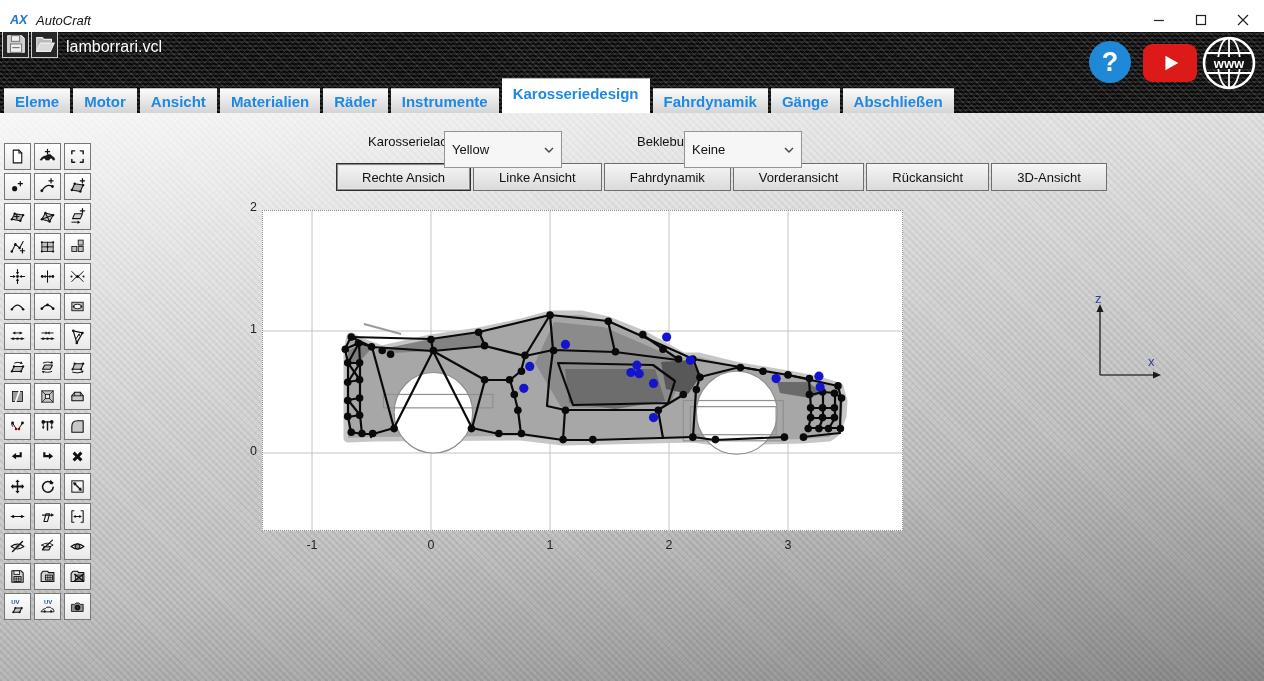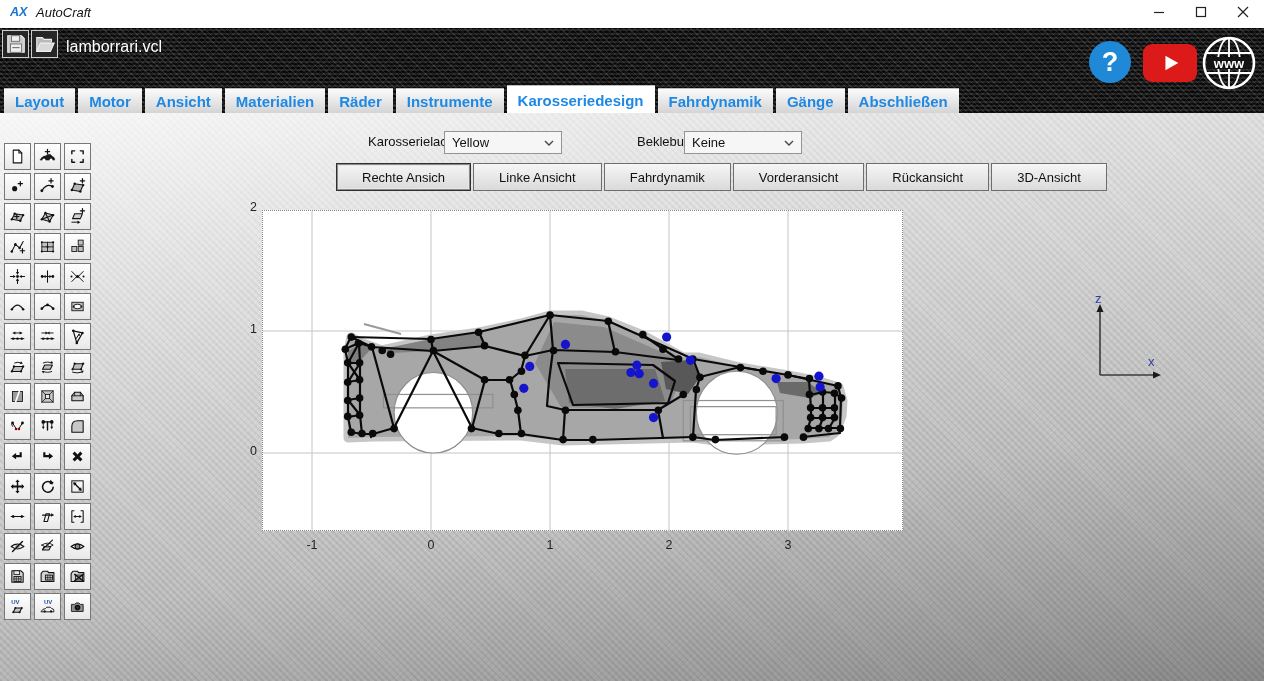--- a/index.html
+++ b/index.html
@@ -1,20 +1,20 @@
 <!DOCTYPE html>
 <html><head>
 <meta charset="utf-8">
 <style>
   html,body{margin:0;padding:0;width:1264px;height:681px;overflow:hidden;
     font-family:"Liberation Sans",sans-serif;background:#fff;}
   *{box-sizing:border-box;}
 
   
-  .titlebar{position:absolute;top:0;left:0;width:1264px;height:24px;background:#fff;
+  .titlebar{position:absolute;top:8px;left:0;width:1264px;height:24px;background:#fff;
     display:flex;align-items:center;z-index:30;}
   .app-logo{margin-left:10px;width:18px;height:16px;display:flex;align-items:center;}
   .app-title{margin-left:8px;font-size:13px;color:#111;font-style:italic;}
   .win-controls{margin-left:auto;display:flex;height:28px;}
   .win-btn{width:42px;height:28px;display:flex;align-items:center;justify-content:center;cursor:default;}
 
   
   .dark-strip{position:absolute;top:28px;left:0;width:1264px;height:85px;
     background-color:#101010;
     background-image:
@@ -31,37 +31,37 @@
     align-items:center;justify-content:center;}
   .yt-btn{position:absolute;left:1143px;top:16px;width:54px;height:38px;border-radius:9px;
     background:#dc1a1a;display:flex;align-items:center;justify-content:center;}
   .globe-btn{position:absolute;left:1201px;top:7px;width:56px;height:56px;}
 
   
   .tabbar{position:absolute;bottom:0;left:4px;display:flex;gap:3px;align-items:flex-end;}
   .tab{background:linear-gradient(#fbfbfb,#d4d4d4);color:#1e88e5;font-weight:bold;
     font-size:15px;padding:0 11px;height:25px;line-height:25px;white-space:nowrap;
     border-top:1px solid #bbb;cursor:default;}
-  .tab.active{background:#fff;height:28px;line-height:29px;}
+  .tab.active{background:#fff;height:35px;line-height:29px;}
 
   
   .content{position:absolute;top:113px;left:0;width:1264px;height:568px;
     background-color:#cfcfcf;
     background-image:
       linear-gradient(170deg, rgba(255,255,255,.85), rgba(255,255,255,.30) 30%, rgba(0,0,0,.08) 65%, rgba(0,0,0,.34)),
       repeating-linear-gradient(45deg, rgba(0,0,0,.07) 0 2px, transparent 2px 5px),
       repeating-linear-gradient(-45deg, rgba(255,255,255,.12) 0 2px, transparent 2px 5px);}
 
   .sidebar{position:absolute;left:4px;top:30px;display:grid;
     grid-template-columns:repeat(3,27px);grid-auto-rows:27px;gap:3px;}
   .tool{width:27px;height:27px;background:linear-gradient(#ffffff,#e8e8e8);
     border:1px solid #777;display:flex;align-items:center;justify-content:center;padding:4px;}
 
   .ctl-label{position:absolute;top:21px;font-size:13px;color:#111;white-space:nowrap;}
-  .combo{position:absolute;top:18px;width:118px;height:23px;background:#f6f6f6;
+  .combo{position:absolute;top:18px;width:118px;height:37px;background:#f6f6f6;
     border:1px solid #949494;font-size:13px;color:#111;display:flex;align-items:center;
     padding:0 7px;justify-content:space-between;z-index:2;}
   .viewbtns{position:absolute;left:336px;top:50px;display:flex;gap:2px;}
   .vbtn{height:28px;padding:0 25px;font-size:13px;color:#111;background:linear-gradient(#f6f6f6,#dadada);
     border:1px solid #6e6e6e;display:flex;align-items:center;white-space:nowrap;}
   .vbtn.active{border:1px solid #2f2f2f;box-shadow:inset 0 0 0 1px #8b8b8b,inset 0 0 0 2px #e6e6e6;}
 
   .plot-wrap{position:absolute;left:262px;top:97px;width:641px;height:321px;background:#fff;
     border:1px dotted #8a8a8a;}
   .tick{position:absolute;font-size:12.5px;color:#222;}
@@ -131,21 +131,21 @@
       <ellipse cx="28" cy="28" rx="11" ry="25" fill="none" stroke="#fff" stroke-width="1.8"></ellipse>
       <line x1="28" y1="3" x2="28" y2="53" stroke="#fff" stroke-width="1.8"></line>
       <line x1="5" y1="18" x2="51" y2="18" stroke="#fff" stroke-width="1.8"></line>
       <line x1="5" y1="38" x2="51" y2="38" stroke="#fff" stroke-width="1.8"></line>
       <rect x="6" y="22" width="44" height="12" fill="#131313"></rect>
       <text x="28" y="32.5" text-anchor="middle" font-size="13" font-weight="bold" fill="#fff" font-family="Liberation Sans,sans-serif">www</text>
     </svg>
   </div>
 
   <div class="tabbar" id="tabbar">
-      <div class="tab">Layout</div>
+      <div class="tab">Eleme</div>
       <div class="tab">Motor</div>
       <div class="tab">Ansicht</div>
       <div class="tab">Materialien</div>
       <div class="tab">Räder</div>
       <div class="tab">Instrumente</div>
       <div class="tab active">Karosseriedesign</div>
       <div class="tab">Fahrdynamik</div>
       <div class="tab">Gänge</div>
       <div class="tab">Abschließen</div>
     </div>

